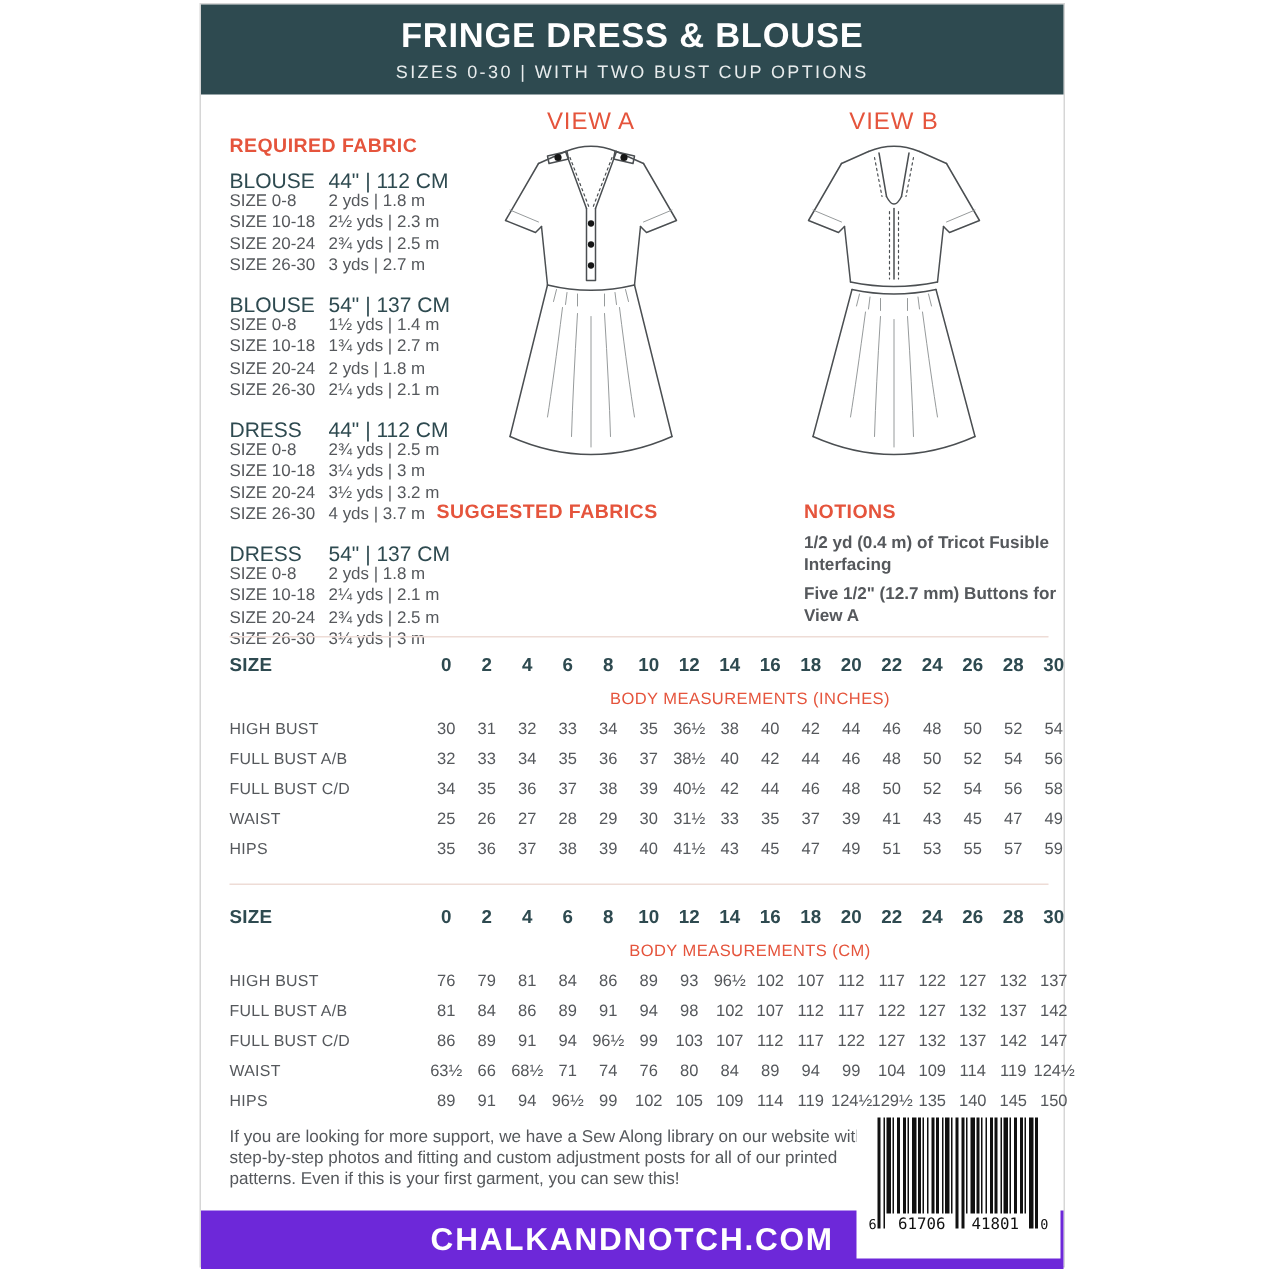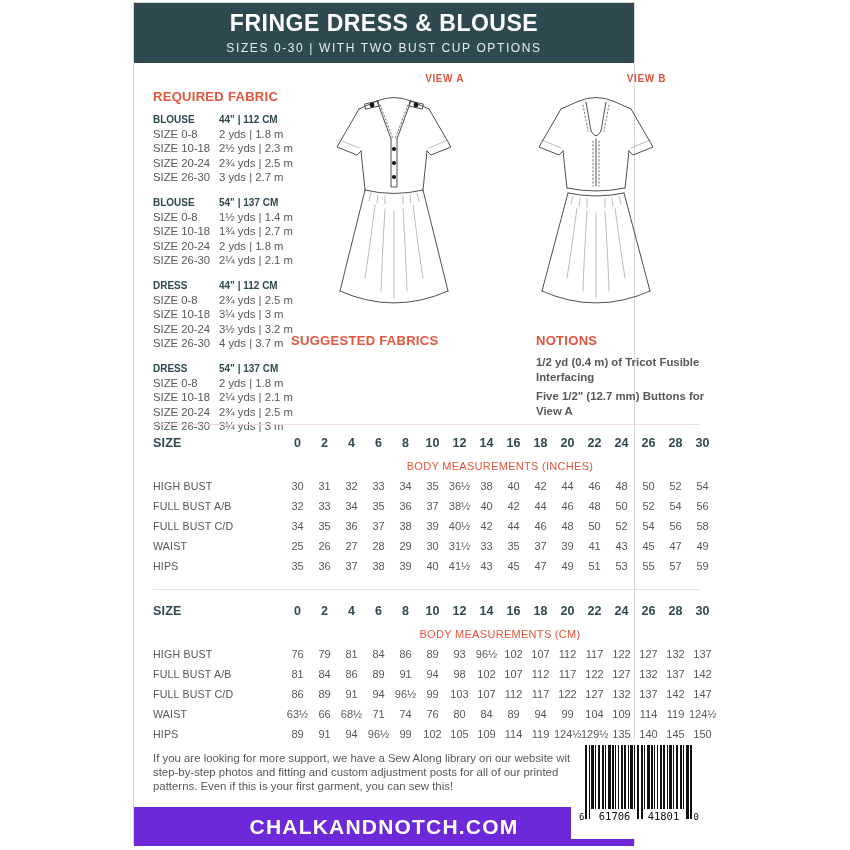--- a/index.html
+++ b/index.html
@@ -1,35 +1,35 @@
 <!DOCTYPE html>
 <html><head>
 <meta charset="utf-8">
 <style>
   html,body{margin:0;padding:0;background:#ffffff;}
   body{font-family:"Liberation Sans","DejaVu Sans",sans-serif;-webkit-font-smoothing:antialiased;}
   .canvas{position:relative;width:850px;height:850px;background:#fff;overflow:hidden;}
-  .page{position:absolute;left:133px;top:2px;width:502px;height:843px;background:#fff;
+  .page{position:absolute;left:133px;top:2px;width:577px;height:843px;background:#fff;
         border:1px solid #d6d6d6;box-sizing:border-box;}
   
   .band{position:absolute;left:0;top:0;width:100%;height:60px;background:#2e4a50;
         display:flex;flex-direction:column;align-items:center;justify-content:center;}
   .band .title{color:#fff;font-size:23px;font-weight:700;letter-spacing:.5px;line-height:1.1;}
   .band .subtitle{color:#e8eced;font-size:12px;letter-spacing:1.6px;margin-top:4px;}
   
   .orange-h{color:#e5543c;font-weight:700;font-size:13px;letter-spacing:.3px;}
   
   .fabric{position:absolute;left:19px;top:86px;width:170px;}
   .fabric .orange-h{margin-bottom:9px;}
   .fab-sec{margin-bottom:12px;}
   .fab-row{display:grid;grid-template-columns:66px 1fr;line-height:14.2px;font-size:11.3px;color:#55585c;}
-  .fab-head{font-weight:700;color:#2e4a50;font-size:10px;}
-  
-  .view-label{position:absolute;top:70px;width:140px;text-align:right;color:#e5543c;
-              font-weight:700;font-size:10px;letter-spacing:.6px;}
+  .fab-head{font-weight:400;color:#2e4a50;font-size:14px;}
+  
+  .view-label{position:absolute;top:70px;width:140px;text-align:center;color:#e5543c;
+              font-weight:400;font-size:16px;letter-spacing:.6px;}
   .view-a-label{left:190px;} .view-b-label{left:392px;}
   .dress{position:absolute;top:90px;width:138px;height:230px;}
   .dress-a{left:191px;} .dress-b{left:393px;}
   .dress svg{width:100%;height:100%;}
   .dress path,.dress line,.dress polyline,.dress polygon{fill:none;stroke:#4b4f52;stroke-width:1;
         stroke-linecap:round;stroke-linejoin:round;}
   .dress .dots{stroke-dasharray:1.5 2.2;stroke-width:.8;}
   .dress .fine{stroke-width:.6;stroke:#8a8e90;}
   .dress .btn{fill:#161616;stroke:none;}
   

